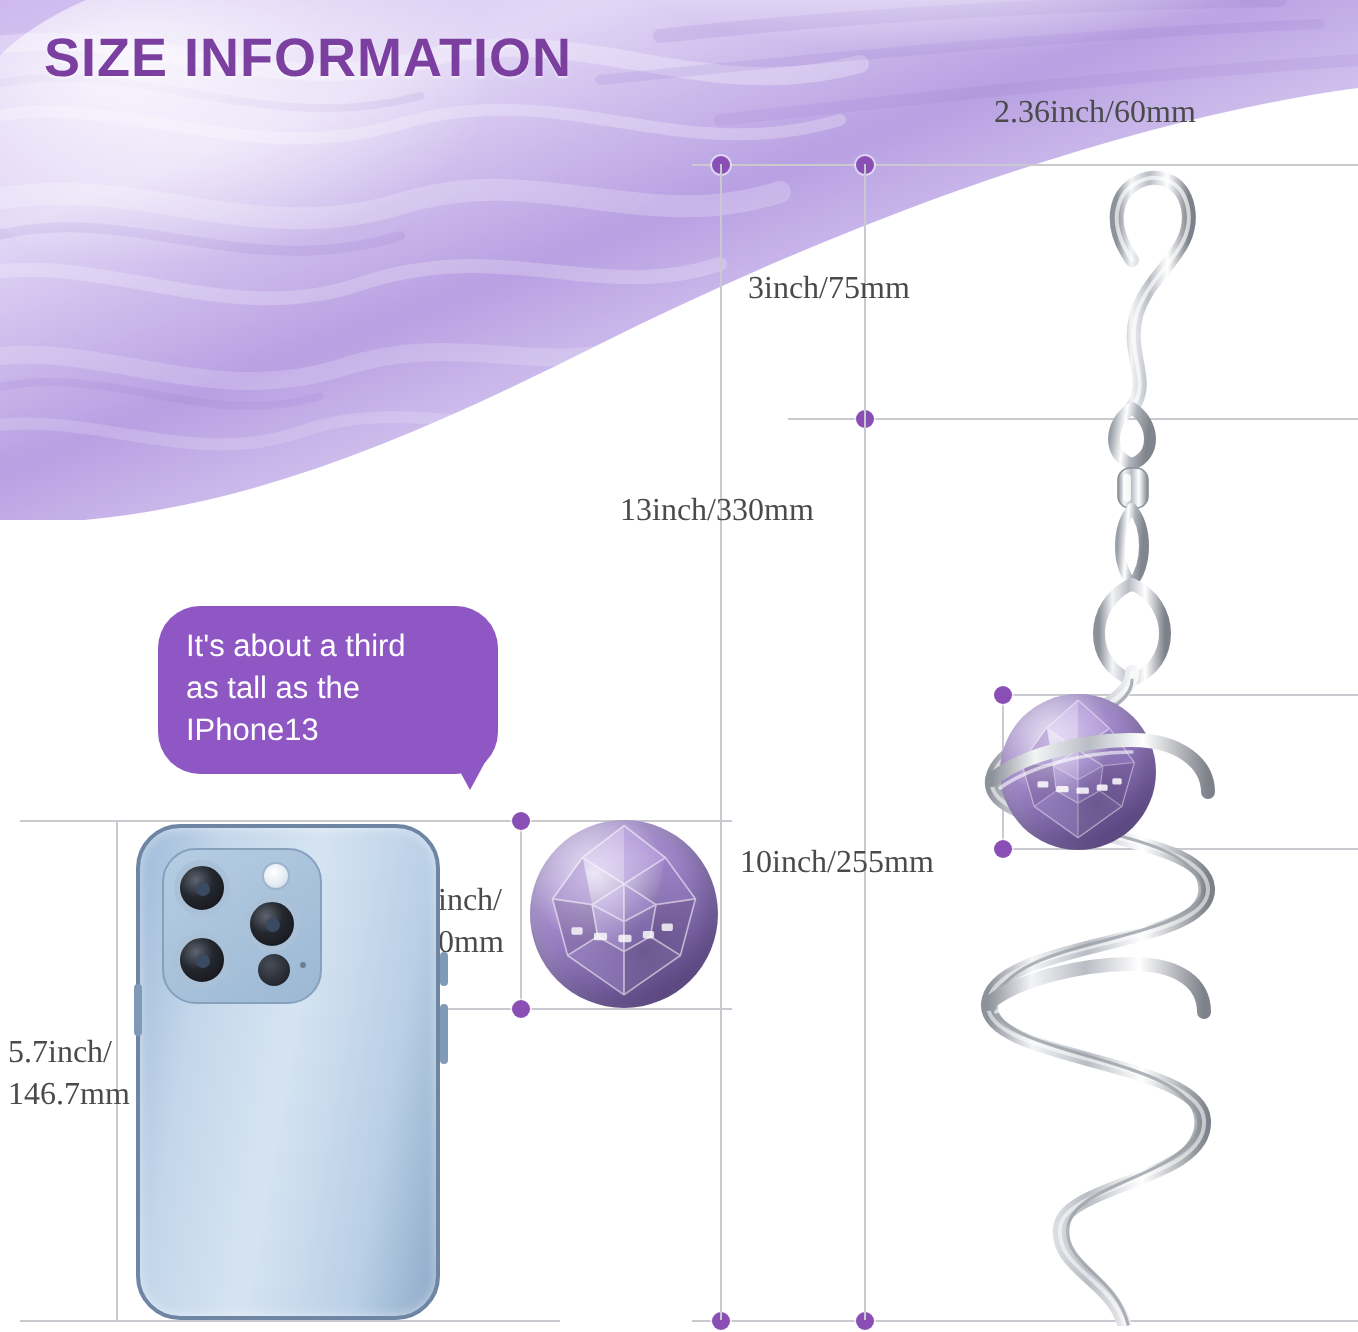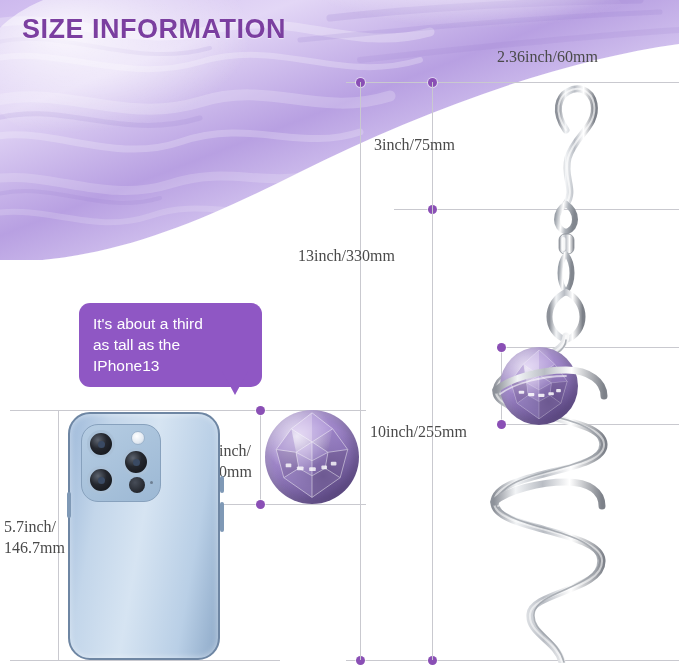--- a/index.html
+++ b/index.html
@@ -67,24 +67,24 @@
     font-family: Liberation Serif, serif;
     white-space: pre-line;
   }
   .dim-label.one-line { white-space: nowrap; }
 
   
   .callout {
     position: absolute;
     left: 79px;
     top: 303px;
-    width: 183px;
+    width: 170px;
     padding: 10px 12px 11px 14px;
     background: #8F57C4;
-    border-radius: 11px;
+    border-radius: 21px;
     color: #ffffff;
     font-size: 15.5px;
     line-height: 21px;
     font-family: "Liberation Sans", sans-serif;
     white-space: pre-line;
     box-sizing: border-box;
   }
   .callout-tail {
     position: absolute;
     left: 222px;
@@ -266,21 +266,21 @@
   <div class="dim-v" style="left:432px; top:82px; height:578px;"></div>
 
   <div class="dim-h" style="left:497px; top:347px; width:182px;"></div>
   <div class="dim-h" style="left:497px; top:424px; width:182px;"></div>
   <div class="dim-v" style="left:501px; top:347px; height:78px;"></div>
   <div class="dot" style="left:497px; top:343px;"></div>
   <div class="dot" style="left:497px; top:420px;"></div>
 
   <div class="dim-label one-line" style="left:497px; top:46px;">2.36inch/60mm</div>
   <div class="dim-label" style="left:374px; top:134px; white-space:normal; width:54px;">3inch/75mm</div>
-  <div class="dim-label" style="left:298px; top:245px; white-space:normal; width:58px; text-align:left;">13inch/330mm</div>
+  <div class="dim-label" style="left:310px; top:245px; white-space:normal; width:58px; text-align:left;">13inch/330mm</div>
   <div class="dim-label" style="left:370px; top:421px; white-space:normal; width:60px;">10inch/255mm</div>
 
   <div class="hanger">
     <svg width="180" height="585" viewBox="0 0 180 585">
       <defs>
         <linearGradient id="chrome" x1="0" y1="0" x2="1" y2="0">
           <stop offset="0%" stop-color="#8d9199"></stop>
           <stop offset="20%" stop-color="#f2f4f6"></stop>
           <stop offset="45%" stop-color="#b9bdc4"></stop>
           <stop offset="70%" stop-color="#ffffff"></stop>

